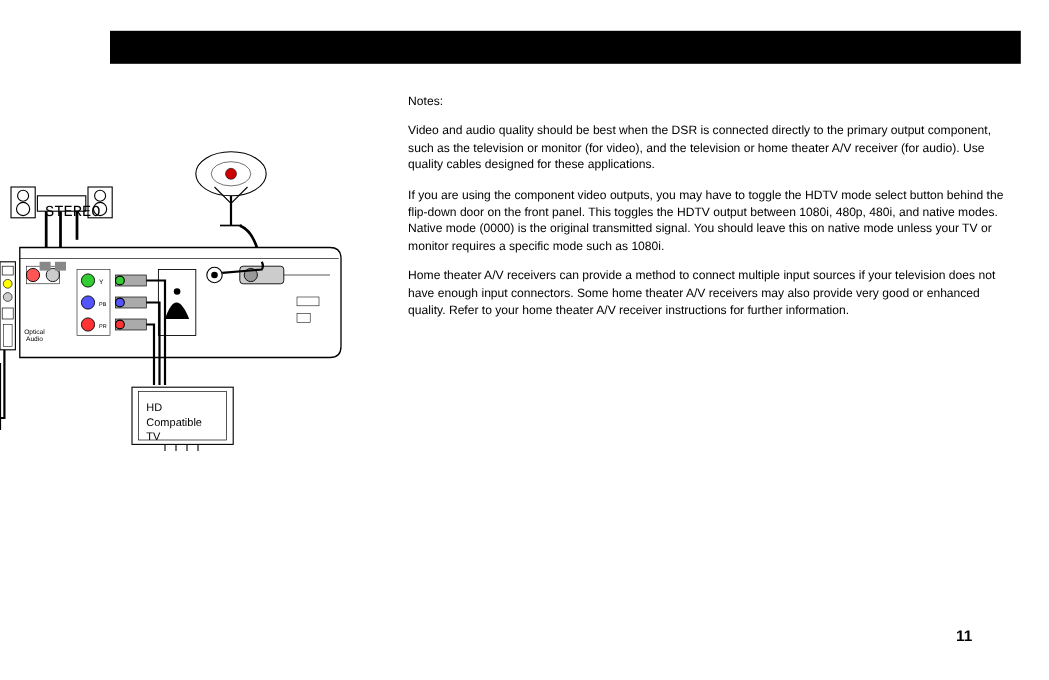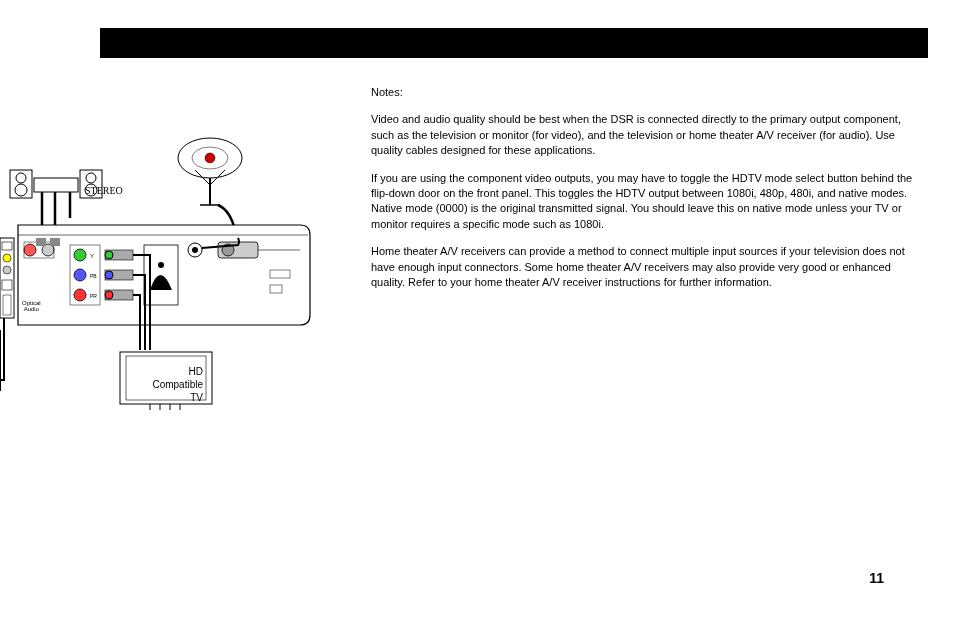--- a/index.html
+++ b/index.html
@@ -41,38 +41,37 @@
     top: 130px;
     left: 0;
     width: 320px;
     height: 300px;
   }
   .diagram svg { width: 100%; height: 100%; }
   .label-stereo {
     position: absolute;
     top: 185px;
     left: 41px;
-    font-size: 10px;
-    font-family: Liberation Serif, serif;
-    margin-left: 44px;
+    font-size: 14px;
+    font-family: Liberation Mono, monospace;
   }
   .label-optical {
     position: absolute;
     top: 300px;
     left: 22px;
     font-size: 6px;
     line-height: 1;
     text-align: center;
   }
   .label-hd {
     position: absolute;
     top: 365px;
     left: 133px;
     font-size: 10px;
-    text-align: right;
+    text-align: left;
     width: 70px;
     line-height: 1.3;
   }
 </style>
 </head>
 <body>
 
 <div class="blackbar"></div>
 
 <div class="content-text">

